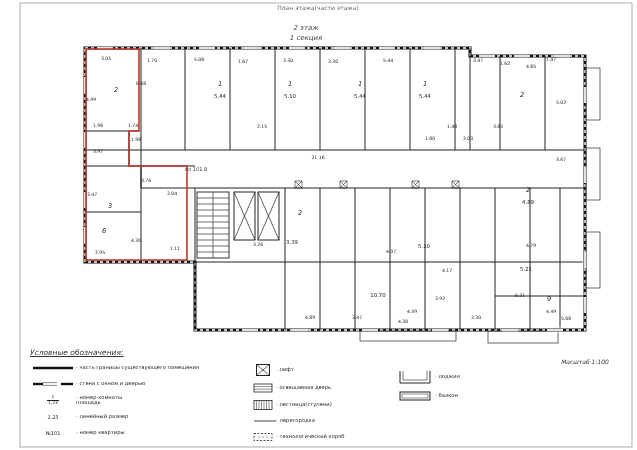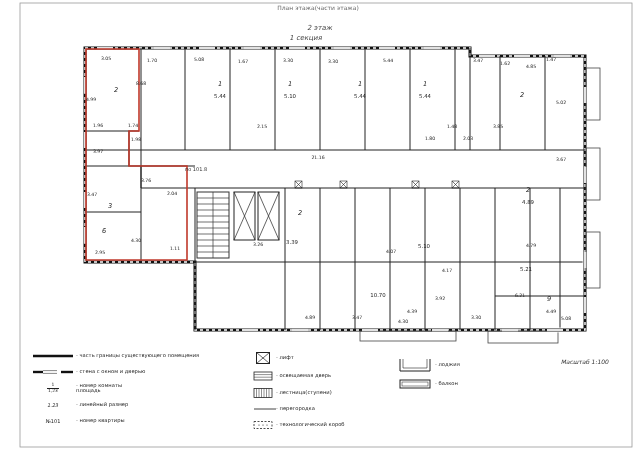--- a/index.html
+++ b/index.html
@@ -1,21 +1,21 @@
 <!DOCTYPE html>
 <html><head>
 <meta charset="utf-8">
 <style>
   html,body{margin:0;padding:0;background:#e8e8e8;}
   .page{position:relative;width:637px;height:450px;background:#ffffff;overflow:hidden;
         font-family:"DejaVu Sans",sans-serif;color:#222;}
   .plan-svg{position:absolute;left:0;top:0;width:637px;height:450px;}
   .hdr{position:absolute;text-align:center;white-space:nowrap;}
   .hdr.sheet{left:318px;top:4px;transform:translateX(-50%);font-size:6px;color:#666;}
-  .hdr.floor{left:320px;top:24px;transform:translateX(-50%);font-size:7px;font-style:italic;color:#444;}
+  .hdr.floor{left:306px;top:24px;transform:translateX(-50%);font-size:7px;font-style:italic;color:#444;}
   .hdr.section{left:306px;top:34px;transform:translateX(-50%);font-size:7px;font-style:italic;color:#444;}
   .lbl{position:absolute;transform:translate(-50%,-50%);font-size:4.6px;line-height:1;
        color:#1c1c1c;white-space:nowrap;}
   .lbl.area{font-size:5.4px;}
   .lbl.room{font-size:6.6px;font-style:italic;}
   .lbl.note{font-size:5px;color:#333;}
   .legend{position:absolute;left:30px;top:348px;width:500px;}
   .leg-title{font-size:7.5px;font-style:italic;text-decoration:underline;color:#333;margin-bottom:3px;}
   .leg-cols{display:flex;align-items:flex-start;}
   .leg-col{display:flex;flex-direction:column;}
@@ -203,20 +203,21 @@
       <span class="lbl dim" style="left: 551px; top: 312px;">4.49</span>
       <span class="lbl dim" style="left: 566px; top: 319px;">5.08</span>
       <span class="lbl dim" style="left: 412px; top: 312px;">4.39</span>
       <span class="lbl dim" style="left: 403px; top: 322px;">4.30</span>
       <span class="lbl dim" style="left: 357px; top: 318px;">3.47</span>
       <span class="lbl dim" style="left: 476px; top: 318px;">3.30</span>
       <span class="lbl dim" style="left: 310px; top: 318px;">4.89</span>
     </div>
 
   <div class="legend">
+    <div class="leg-title">Условные обозначения:</div>
     <div class="leg-cols">
       <div class="leg-col c1" id="legend-col1">
           <div class="leg-row">
             <span class="sym">
               <svg width="44" height="10">
                 <line x1="2" y1="5" x2="42" y2="5" stroke="#111" stroke-width="2.6"></line>
               </svg>
             </span>
             <span class="leg-text">- часть границы существующего помещения</span>
           </div>

